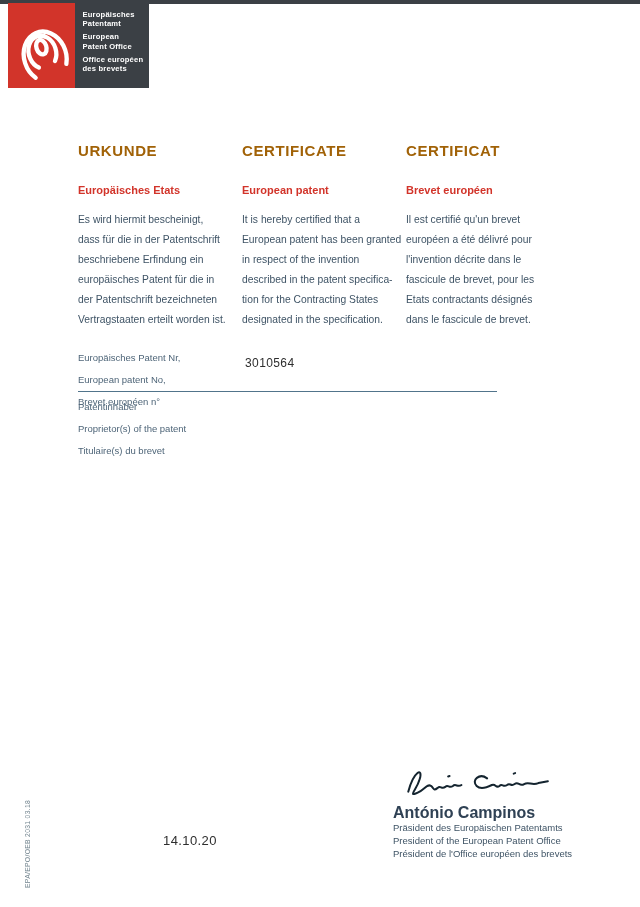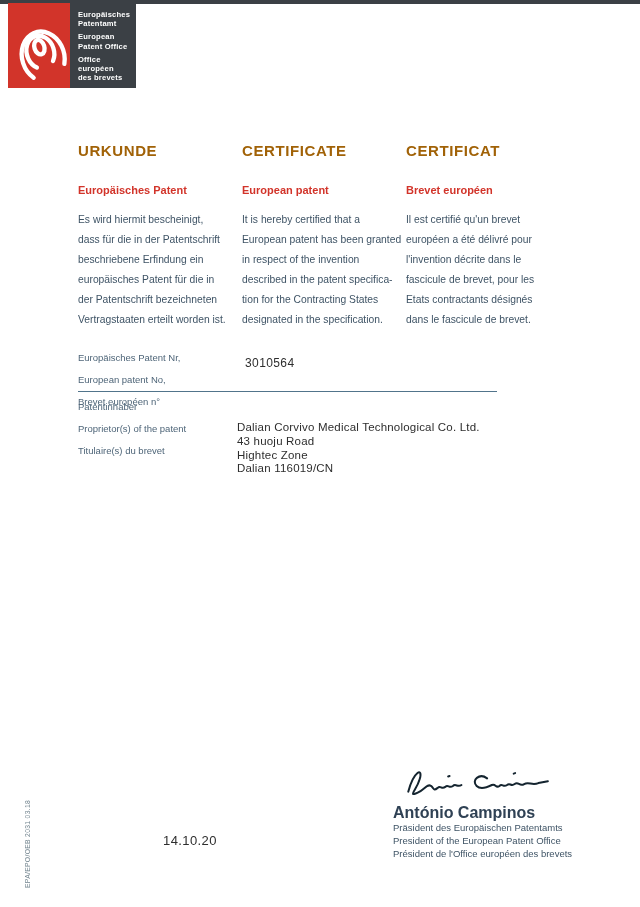--- a/index.html
+++ b/index.html
@@ -2,21 +2,21 @@
 <html><head>
 <meta charset="utf-8">
 <style>
   html,body{margin:0;padding:0;background:#e8e8e8;}
   .page{
     position:relative;width:640px;height:907px;background:#ffffff;
     font-family:"Liberation Sans",sans-serif;overflow:hidden;margin:0 auto;
   }
   .top-strip{position:absolute;left:0;top:0;width:640px;height:4px;background:#3b4045;}
   
-  .logo{position:absolute;left:8px;top:3px;width:128px;height:85px;display:flex;justify-content:center;}
+  .logo{position:absolute;left:8px;top:3px;width:141px;height:85px;display:flex;justify-content:center;}
   .logo-red{width:75px;height:85px;background:#d2342a;display:flex;align-items:center;justify-content:center;}
   .logo-dark{width:83px;height:85px;background:#3b4045;color:#fff;box-sizing:border-box;
     padding:7px 0 0 8px;display:flex;flex-direction:column;gap:4px;}
   .logo-org{font-size:7.6px;line-height:9.2px;font-weight:bold;letter-spacing:.2px;white-space:pre-line;}
   
   .col{position:absolute;top:142px;width:160px;}
   .col1{left:78px;} .col2{left:242px;} .col3{left:406px;}
   .col-title{position:absolute;top:0;left:0;color:#a16207;font-weight:bold;font-size:15px;letter-spacing:.6px;}
   .col-sub{position:absolute;top:42px;left:0;color:#d2342a;font-weight:bold;font-size:11px;}
   .col-body{position:absolute;top:68px;left:0;width:172px;color:#3e5365;font-size:10.3px;
@@ -62,21 +62,21 @@
 Patentamt</div>
       <div class="logo-org">European
 Patent Office</div>
       <div class="logo-org">Office européen
 des brevets</div>
     </div>
   </div>
 
   <div class="col col1">
     <div class="col-title">URKUNDE</div>
-    <div class="col-sub">Europäisches Patent</div>
+    <div class="col-sub">Europäisches Etats</div>
     <div class="col-body">Es wird hiermit bescheinigt,
 dass für die in der Patentschrift
 beschriebene Erfindung ein
 europäisches Patent für die in
 der Patentschrift bezeichneten
 Vertragstaaten erteilt worden ist.</div>
   </div>
 
   <div class="col col2">
     <div class="col-title">CERTIFICATE</div>
@@ -103,24 +103,20 @@
   <div class="field-label label-number">Europäisches Patent Nr,
 European patent No,
 Brevet européen n°</div>
   <div class="field-value value-number">3010564</div>
 
   <div class="rule"></div>
 
   <div class="field-label label-prop">Patentinhaber
 Proprietor(s) of the patent
 Titulaire(s) du brevet</div>
-  <div class="field-value value-prop">Dalian Corvivo Medical Technological Co. Ltd.
-43 huoju Road
-Hightec Zone
-Dalian 116019/CN</div>
 
   <svg class="signature-svg" viewBox="0 0 170 40" width="163" height="38" aria-hidden="true">
     <g stroke="#14242f" stroke-width="2.1" fill="none" stroke-linecap="round" stroke-linejoin="round">
       <path d="M10 27 C 16 5, 26 1, 22 14 C 19 25, 9 33, 20 28 C 27 25, 30 18, 34 21 C 37 23, 36 27, 41 23 C 44 20, 45 25, 49 22 C 52 19, 53 24, 57 21 C 60 18, 62 23, 66 20"></path>
       <path d="M52 11 l1.5 -0.5"></path>
       <path d="M93 13 C 85 7, 76 15, 82 21 C 86 25, 94 22, 98 20 C 102 18, 102 24, 106 21 C 109 18, 110 23, 114 20 C 117 17, 118 22, 122 19 C 126 16, 127 22, 132 19 C 137 16, 140 21, 147 18 L 157 16"></path>
       <path d="M121 8 l1.5 -0.5"></path>
     </g>
   </svg>
   <div class="sig-name">António Campinos</div>

